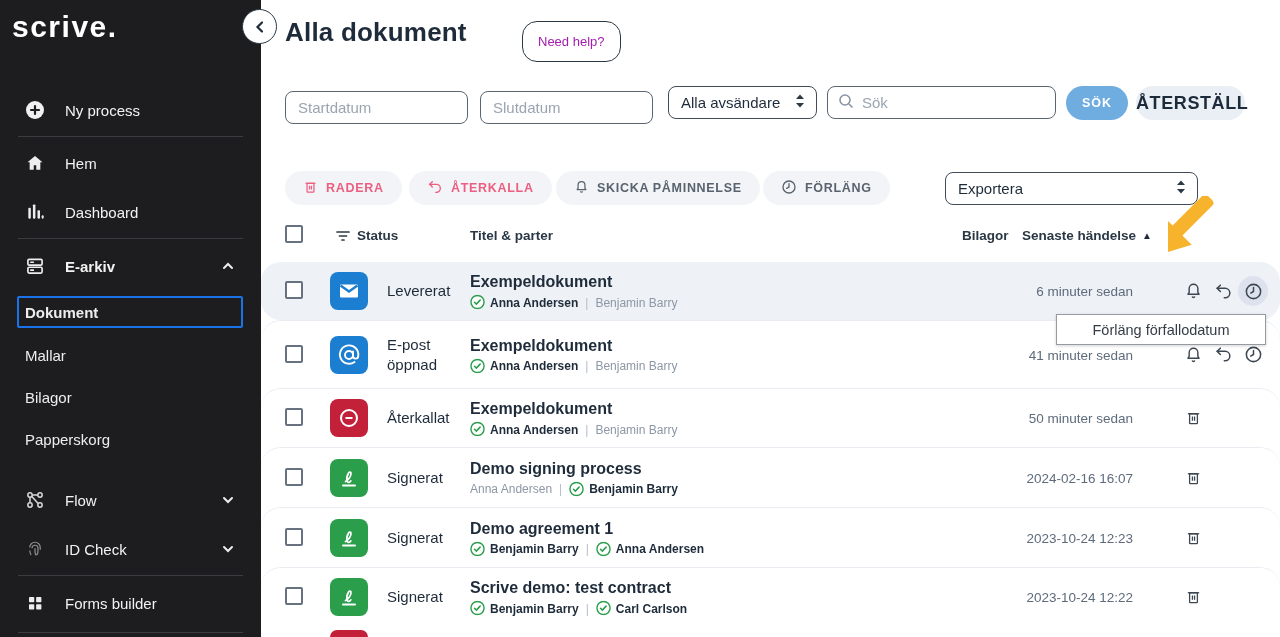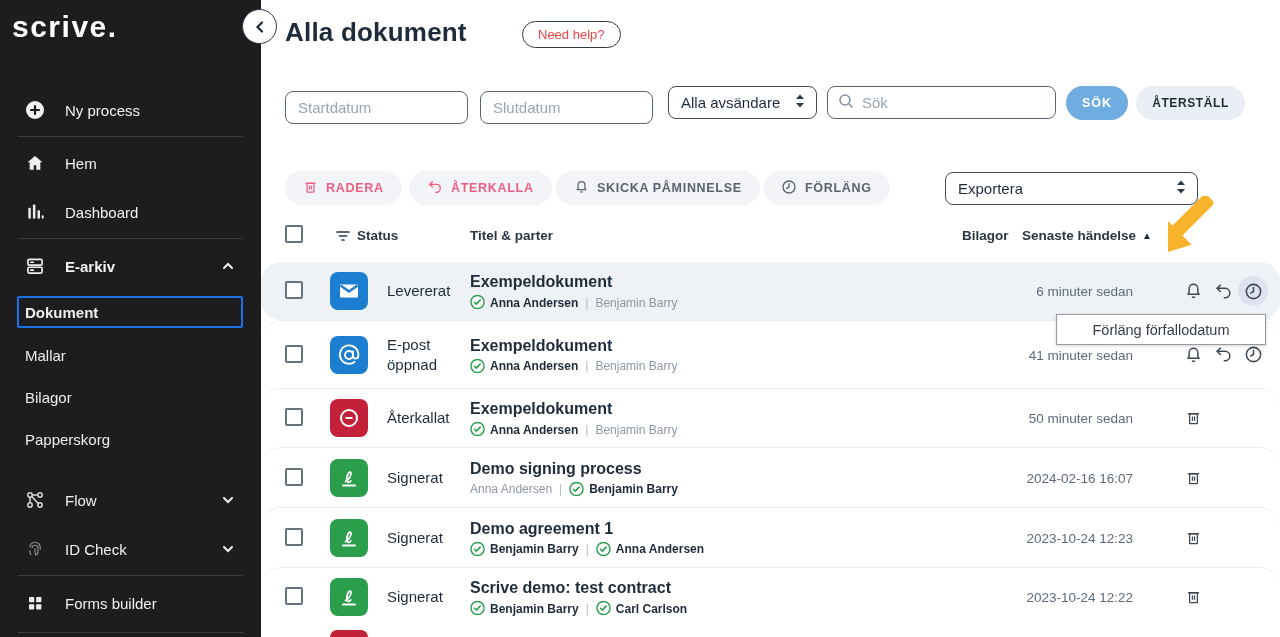--- a/index.html
+++ b/index.html
@@ -25,23 +25,23 @@
   .side-sub.selected { left:17px; width:226px; border:2px solid #1a73e8; border-radius:2px; }
   .side-sub.selected .lbl { margin-left:6px; font-weight:bold; }
   .side-div { position:absolute; left:18px; width:225px; height:1px; background:#3c3c40; }
 
   
   .back-btn { position:absolute; left:242px; top:9px; width:35px; height:35px;
     border-radius:50%; background:#fff; border:1.5px solid #2b3945; display:flex;
     align-items:center; justify-content:center; cursor:pointer; z-index:5; }
   .page-title { position:absolute; left:285px; top:17px; font-size:26px;
     font-weight:800; color:#1e2b3a; letter-spacing:.2px; }
-  .help-pill { position:absolute; left:522px; top:21px; height:27px; padding:0 15px;
+  .help-pill { position:absolute; left:522px; top:21px; height:41px; padding:0 15px;
     border:1.5px solid #2b3945; border-radius:15px; display:flex; align-items:center;
-    font-size:13px; color:#ef4444; background:#fff; cursor:pointer; }
+    font-size:13px; color:#a21caf; background:#fff; cursor:pointer; }
 
   
   .tbox { position:absolute; top:91px; height:33px; border:1.5px solid #5a6572;
     border-radius:8px; background:#fff; font-size:15px; color:#1e2b3a;
     padding:0 12px; outline:none; }
   .tbox::placeholder { color:#9aa5b1; }
   .selbox { position:absolute; top:86px; height:33px; border:1.5px solid #414c58;
     border-radius:8px; background:#fff; display:flex; align-items:center;
     padding:0 10px 0 12px; font-size:15px; color:#1e2b3a; cursor:pointer; }
   .selbox .updown { margin-left:auto; }
@@ -49,21 +49,21 @@
     border:1.5px solid #5a6572; border-radius:8px; background:#fff; display:flex;
     align-items:center; }
   .search-wrap input { border:none; outline:none; flex:1; font-size:15px;
     color:#1e2b3a; background:transparent; }
   .search-wrap input::placeholder { color:#9aa5b1; }
   .btn-sok { position:absolute; left:1066px; top:86px; width:62px; height:34px;
     border:none; border-radius:17px; background:#6fadE1; color:#fff; font-weight:bold;
     font-size:12.5px; letter-spacing:1px; cursor:pointer; }
   .btn-reset { position:absolute; left:1136px; top:86px; width:109px; height:34px;
     border:none; border-radius:17px; background:#eaeff6; color:#1e2b3a; font-weight:bold;
-    font-size:12px; letter-spacing:.6px; cursor:pointer; }
+    font-size:18px; letter-spacing:.6px; cursor:pointer; }
 
   
   .act-pill { position:absolute; top:171px; height:34px; border:none; border-radius:17px;
     background:#f2f4f7; display:flex; align-items:center; gap:8px; padding:0 18px;
     font-size:12.5px; font-weight:bold; letter-spacing:.7px; cursor:pointer; }
   .act-pill.pink { color:#ec5f80; }
   .act-pill.grey { color:#59636f; }
   .export-sel { left:945px; top:172px; width:253px; }
 
   

